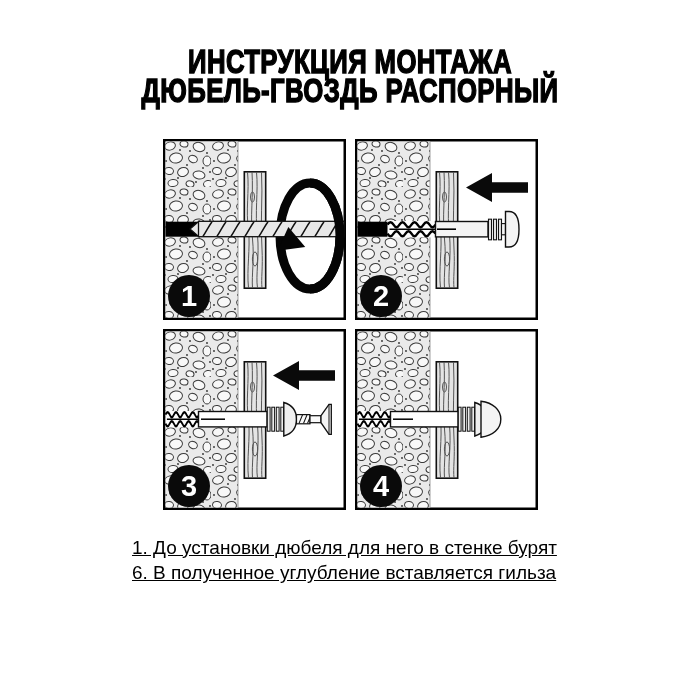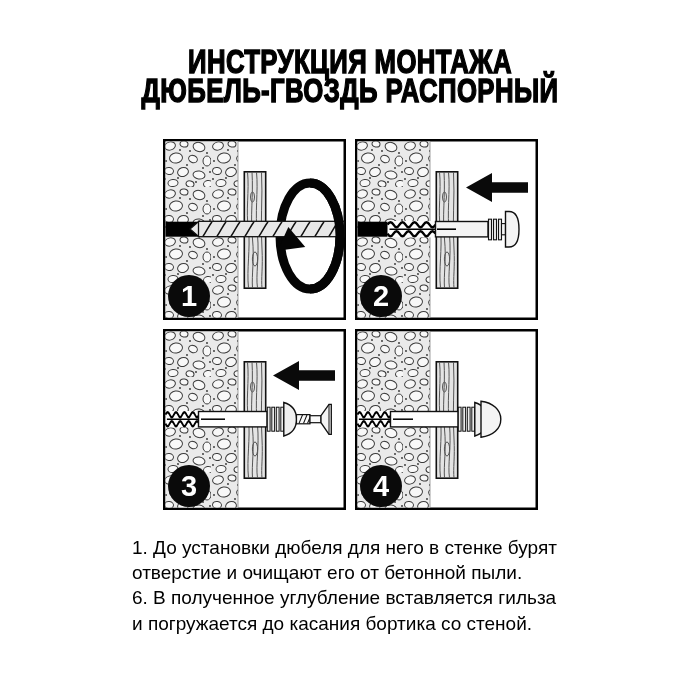--- a/index.html
+++ b/index.html
@@ -21,21 +21,21 @@
   }
   .panel{position:relative;width:183px;height:181px;}
   .panel svg{display:block;}
   .badge{
     position:absolute;left:5px;top:136px;width:42px;height:42px;border-radius:50%;
     background:#0a0a0a;color:#fff;font-weight:bold;font-size:29px;
     display:flex;align-items:center;justify-content:center;
   }
   .instructions{
     position:absolute;left:132px;top:535px;width:470px;
-    font-size:19px;line-height:25.2px;color:#000;
+    font-size:19px;line-height:25.2px;color:#000;text-decoration:underline;
   }
   .instructions div{white-space:nowrap;}
 </style>
 </head>
 <body>
 
 <svg width="0" height="0" style="position:absolute">
   <defs>
     <pattern id="pebbles" patternUnits="userSpaceOnUse" width="48" height="48">
       <rect width="48" height="48" fill="#eaeaea"></rect>
@@ -205,16 +205,14 @@
         <path d="M126,72.3 C138,73.8 145.8,80.8 145.8,90.2 C145.8,99.8 138,106.8 126,108.3 Z" fill="#f4f4f4" stroke="#111" stroke-width="1.4"></path>
       </g>
     </svg>
     <div class="badge">4</div>
   </div>
 
 </div>
 
 <div class="instructions">
   <div>1. До установки дюбеля для него в стенке бурят</div>
-  <div>отверстие и очищают его от бетонной пыли.</div>
   <div>6. В полученное углубление вставляется гильза</div>
-  <div>и погружается до касания бортика со стеной.</div>
 </div>
 
 </body></html>

